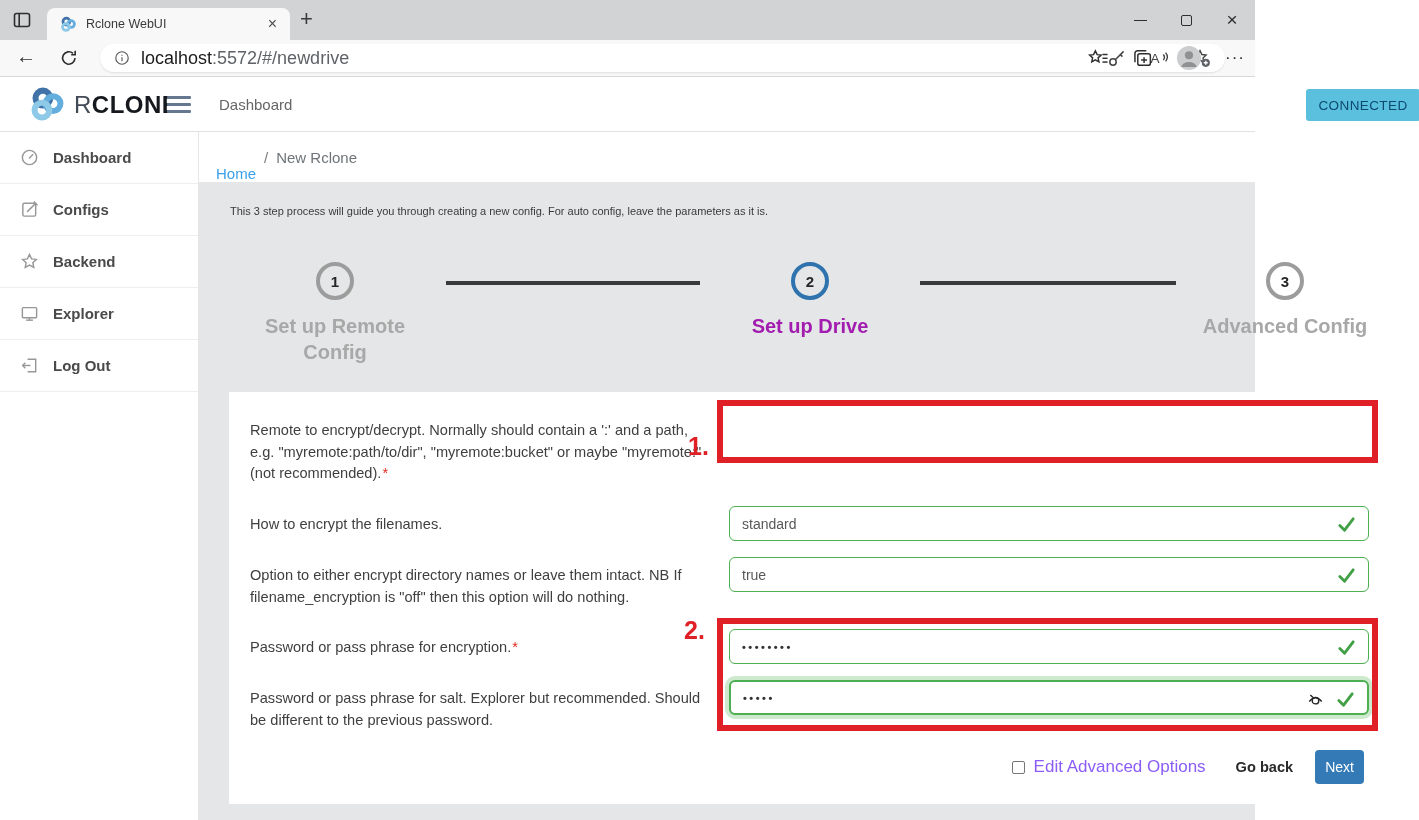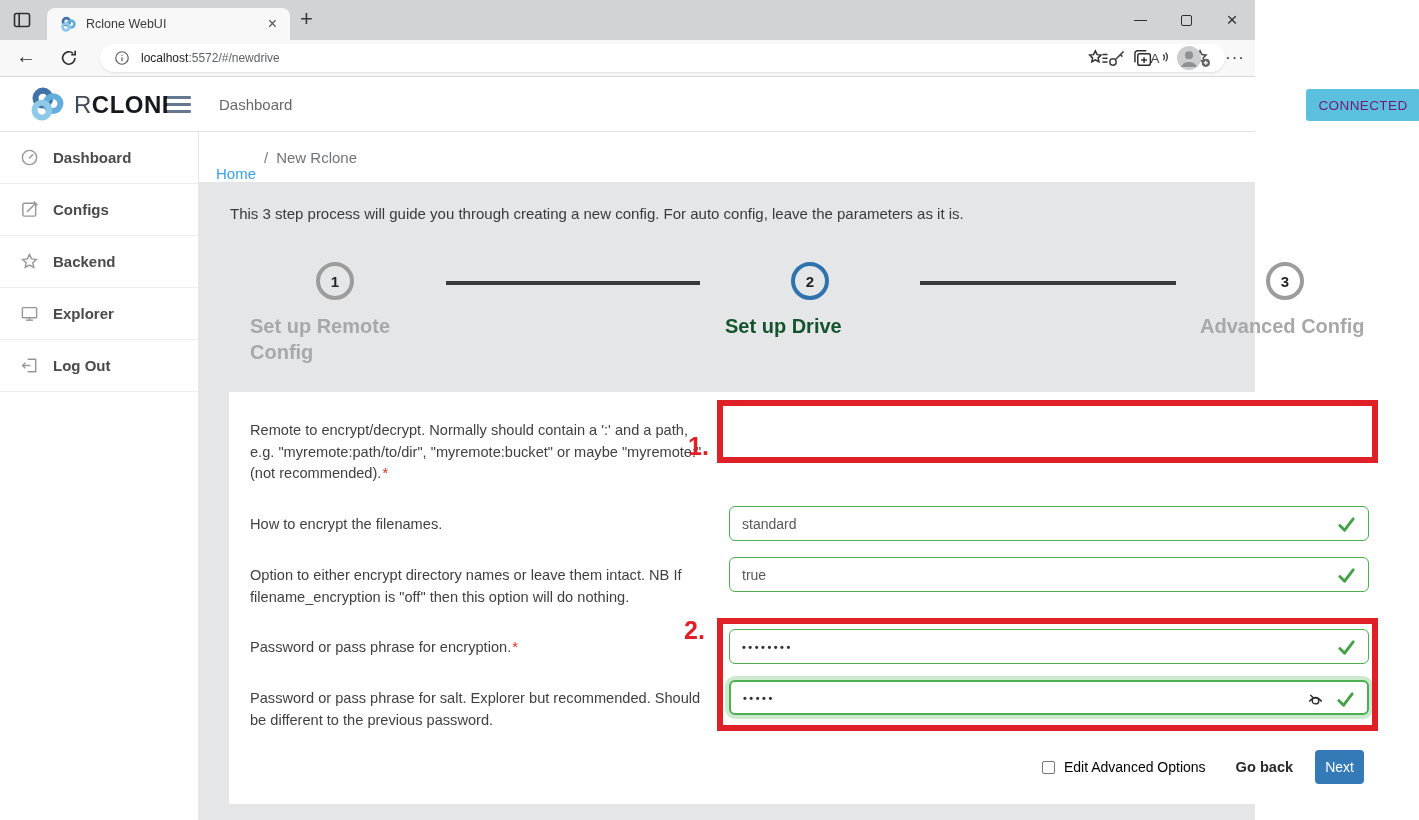--- a/index.html
+++ b/index.html
@@ -21,67 +21,67 @@
   .win-min-line { display:block; width:13px; border-top:1.6px solid #2f2f2f; }
   .win-max-box { display:block; width:11px; height:11px; border:1.5px solid #2f2f2f; border-radius:2px; }
   .win-close-glyph { font-size:19px; font-weight:300; }
 
   .navbar { position:absolute; left:0; top:40px; width:100%; height:37px; background:#f8f8f8; border-bottom:1px solid #d8d8d8; }
   .nav-back { position:absolute; left:16px; top:5px; font-size:20px; color:#2e2e2e; cursor:pointer; }
   .nav-refresh { position:absolute; left:59px; top:8px; width:20px; height:20px; color:#2e2e2e; cursor:pointer; }
   .addressbar { position:absolute; left:100px; top:4px; width:1125px; height:28px; background:#fff; border-radius:14px;
                 display:flex; align-items:center; padding:0 14px; box-shadow:0 1px 2px rgba(0,0,0,.10); cursor:text; }
   .addressbar .info { width:16px; height:16px; color:#595959; margin-right:11px; flex:none; }
-  .url { font-size:12px; color:#5f6368; white-space:nowrap; }
+  .url { font-size:18px; color:#5f6368; white-space:nowrap; }
   .url .host { color:#1c1c1c; }
   .ab-spacer { flex:1; }
   .ab-icon { width:20px; height:20px; color:#444; margin-left:22px; flex:none; cursor:pointer; }
   .nav-right { position:absolute; right:10px; top:4px; height:28px; display:flex; align-items:center; gap:23px; }
   .nav-icon { width:21px; height:21px; color:#2e2e2e; cursor:pointer; }
   .avatar { width:26px; height:26px; cursor:pointer; }
   .more-glyph { font-size:17px; letter-spacing:1px; color:#2e2e2e; cursor:pointer; }
 
   
   .appheader { position:absolute; left:0; top:77px; width:100%; height:55px; background:#fff; border-bottom:1px solid #e2e2e2; }
   .logo { position:absolute; left:29px; top:9px; width:37px; height:37px; cursor:pointer; }
   .brand { position:absolute; left:74px; top:14px; font-size:24px; letter-spacing:.5px; cursor:default; }
   .brand .r { color:#424a56; font-weight:400; }
   .brand .rest { color:#15181d; font-weight:700; }
   .hamburger { position:absolute; left:167px; top:19px; width:24px; cursor:pointer; }
   .hamburger i { display:block; height:2.5px; background:#66788f; margin-bottom:4.5px; border-radius:1px; }
   .appheader .page-title { position:absolute; left:219px; top:19px; font-size:15px; color:#666; }
-  .connected { position:absolute; left:1306px; top:12px; width:114px; height:32px; background:#5bc0de; color:#701a75;
+  .connected { position:absolute; left:1306px; top:12px; width:114px; height:32px; background:#5bc0de; color:#0c4a6e;
                font-size:13.5px; letter-spacing:.4px; display:flex; align-items:center; justify-content:center;
                border-radius:3px; cursor:pointer; }
 
   
   .sidebar { position:absolute; left:0; top:132px; width:199px; bottom:0; background:#fff; border-right:1px solid #e6e6e6; }
   .side-item { height:52px; display:flex; align-items:center; padding-left:20px; border-bottom:1px solid #eceef0;
                color:#979797; cursor:pointer; }
   .side-item svg { width:19px; height:19px; flex:none; }
   .side-item .lbl { margin-left:14px; font-size:15px; font-weight:700; color:#4a4a4a; }
 
   
   .breadcrumbbar { position:absolute; left:199px; top:132px; right:0; height:50px; background:#fff;
                    display:flex; align-items:center; padding-left:17px; font-size:15px; }
   .bc-home { color:#3aa0e8; cursor:pointer;margin-top:33px; }
   .bc-sep { color:#7d7d7d; margin:0 8px; }
   .bc-cur { color:#6e7478; }
 
   
   .content { position:absolute; left:199px; top:182px; right:0; bottom:0; background:#e5e6e7; }
-  .intro { position:absolute; left:31px; top:23px; font-size:15px; color:#3a3a3a; }
+  .intro { position:absolute; left:31px; top:23px; font-size:11px; color:#3a3a3a; }
 
   .step-circle { position:absolute; top:80px; width:38px; height:38px; border-radius:50%; border:4px solid #9c9c9c;
                  display:flex; align-items:center; justify-content:center; font-size:15px; font-weight:700; color:#262626; }
   .step-circle.active { border-color:#2e73ae; }
   .connector { position:absolute; top:99px; height:4px; background:#3a3a3a; }
-  .step-label { position:absolute; top:131px; width:170px; font-size:20px; font-weight:700;
+  .step-label { position:absolute; top:131px; width:170px; text-align:center; font-size:20px; font-weight:700;
                 line-height:26px; color:#a8a8a8; }
-  .step-label.active { color:#14532d; }
+  .step-label.active { color:#a21caf; }
 
   .card { position:absolute; left:30px; top:210px; width:1160px; height:412px; background:#fff; }
   .flabel { position:absolute; left:21px; width:462px; font-size:14.6px; line-height:21.5px; color:#3f3f3f; }
   .req { color:#e02b20; margin-left:1px; }
   .finput { position:absolute; left:500px; width:640px; height:35px; border:1px solid #4caf50; border-radius:6px;
             background:#fff; }
   .finput input { position:absolute; left:0; top:0; width:100%; height:100%; border:none; outline:none; background:transparent;
             padding:0 66px 0 12px; font-family:inherit; font-size:14px; color:#585858; }
   .finput.masked input { font-size:11px; font-weight:700; letter-spacing:2.5px; color:#333; }
   .finput.focused { border-width:2px; box-shadow:0 0 0 4px rgba(92,184,92,.30); }
@@ -90,21 +90,21 @@
 
   .redbox { position:absolute; border:6px solid #df2127; pointer-events:none; }
   .redbox1 { left:488px; top:8px; width:661px; height:63px; }
   .redbox2 { left:488px; top:226px; width:661px; height:113px; }
   .rednum { position:absolute; font-size:25px; font-weight:700; color:#df2127; pointer-events:none; }
   .rednum1 { left:459px; top:40px; }
   .rednum2 { left:455px; top:224px; }
 
   .controls { position:absolute; right:25px; top:357px; height:36px; display:flex; align-items:center; }
   .chk { width:13px; height:13px; border:1px solid #767676; border-radius:2px; background:#fff; margin-right:9px; cursor:pointer; }
-  .chk-label { font-size:14px; color:#000000; cursor:pointer;text-align:center; }
+  .chk-label { font-size:17px; color:#8b5cf6; cursor:pointer;text-align:center; }
   .goback { font-size:14.6px; font-weight:700; color:#2b2b2b; margin-left:30px; cursor:pointer; }
   .nextbtn { margin-left:22px; min-width:45px; height:34px; background:#337ab7; color:#fff; border:none; border-radius:4px;
              font-family:inherit; font-size:14px; padding:0 10px; cursor:pointer; }
 </style>
 </head>
 <body>
 
 <div class="screen">
 
   <div class="tabstrip">

